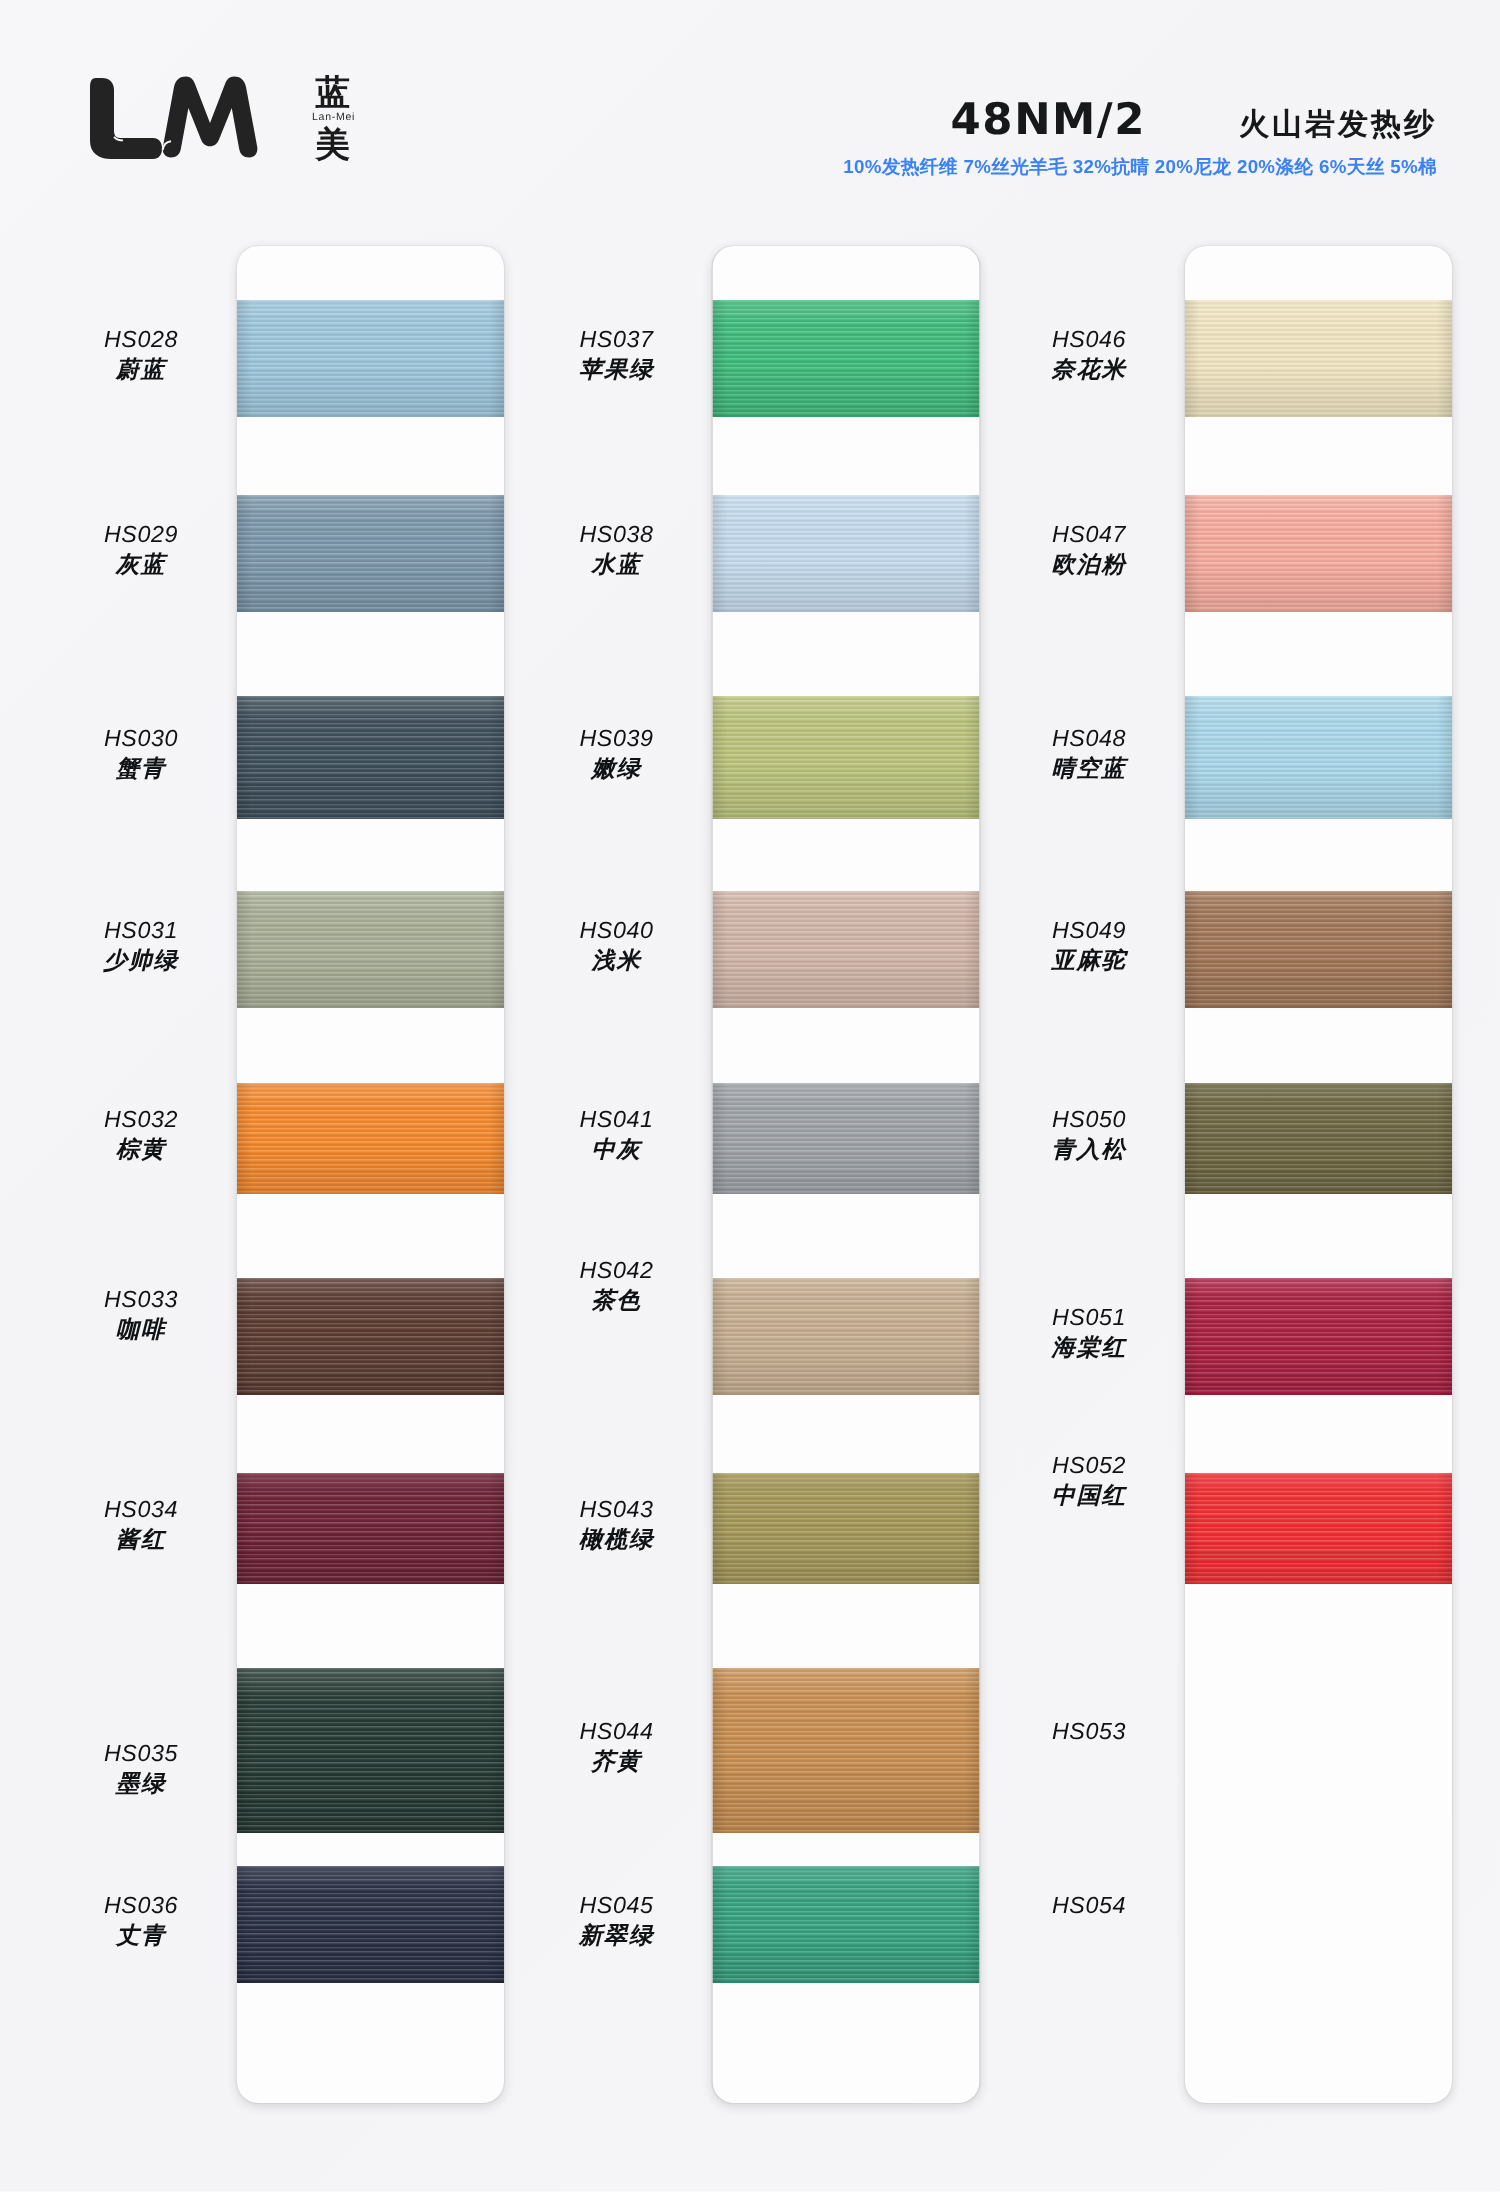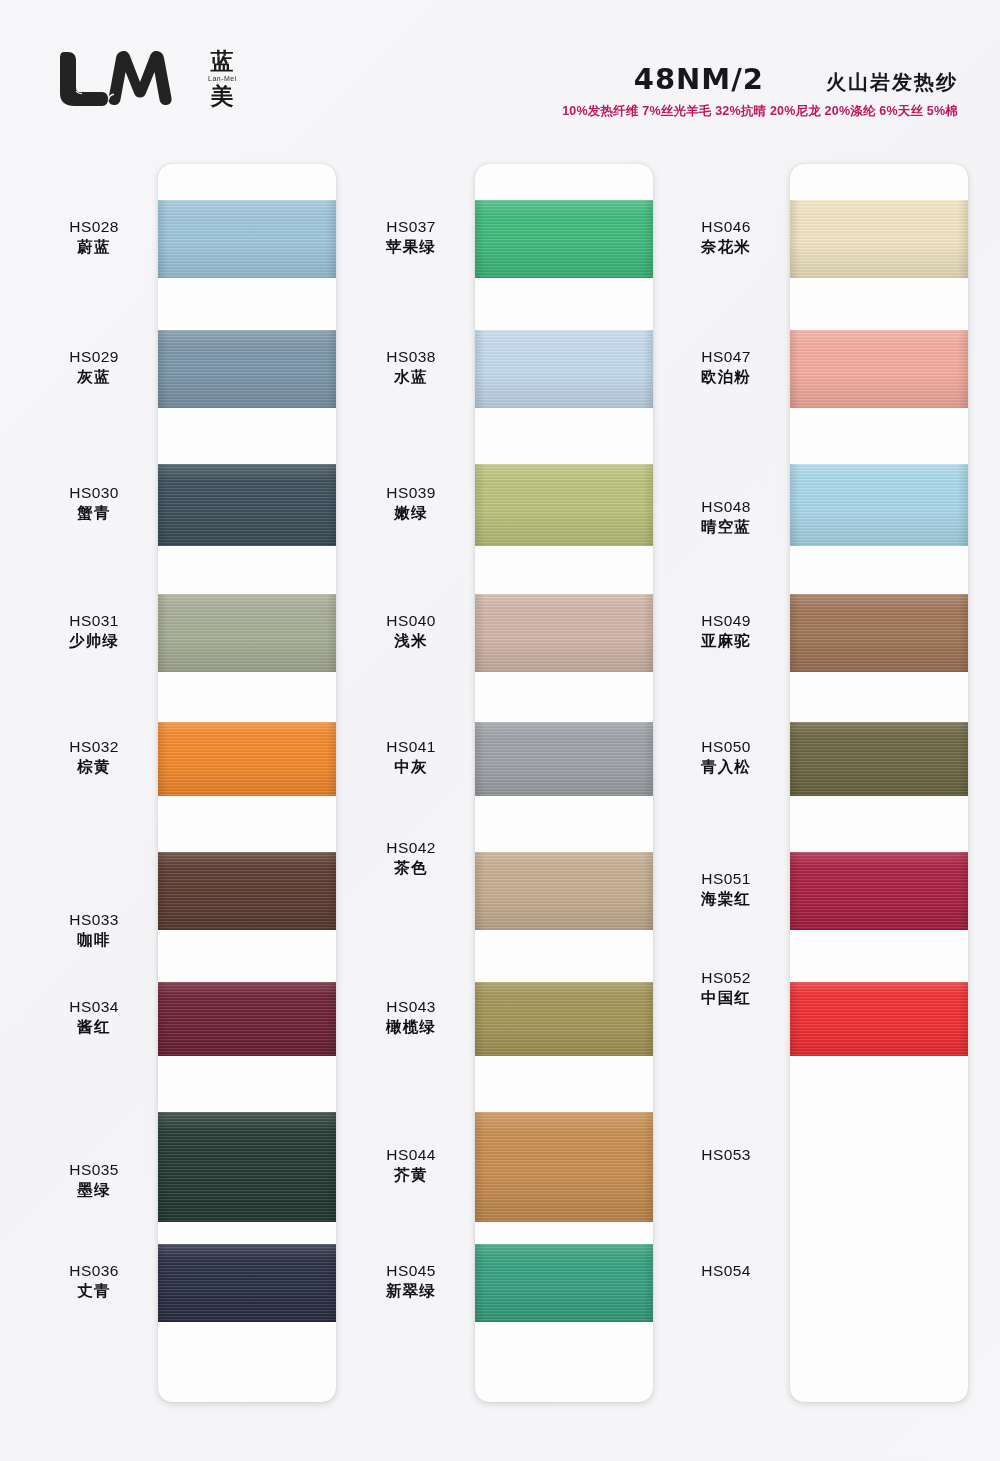--- a/index.html
+++ b/index.html
@@ -81,39 +81,40 @@
   .yarn-name {
     font-size: 20px;
     font-weight: bold;
     color: #16181a;
     letter-spacing: 2px;
   }
   .composition {
     margin-top: 7px;
     font-size: 12.5px;
     font-weight: bold;
-    color: #be185d;
+    color: #3b82f6;
     letter-spacing: .2px;
     white-space: nowrap;
     text-align: right;
   }
 
   
   .board {
     position: absolute;
     top: 152px;
     left: 0;
     width: 1000px;
     height: 1260px;
   }
   .column {
     position: absolute;
     top: 0;
     width: 320px;
     height: 1260px;
+    font-style: italic;
   }
   .col-0 { left: 38px; }
   .col-1 { left: 355px; }
   .col-2 { left: 670px; }
 
   .card {
     position: absolute;
     left: 120px;
     top: 12px;
     width: 178px;
@@ -277,21 +278,21 @@
         <span class="code">HS032</span>
         <span class="cname">棕黄</span>
       </div>
       <div class="swatch" style="top: 700px; height: 78px; left: 120px;">
         <div class="fill" style="background:#5A3A30"></div>
         <div class="threads"></div>
         <div class="shade"></div>
         <div class="edge-l"></div>
         <div class="edge-r"></div>
       </div>
-      <div class="label" style="top: 758px; text-align: center;">
+      <div class="label" style="top: 705px; text-align: center;">
         <span class="code">HS033</span>
         <span class="cname">咖啡</span>
       </div>
       <div class="swatch" style="top: 830px; height: 74px; left: 120px;">
         <div class="fill" style="background:#6C2034"></div>
         <div class="threads"></div>
         <div class="shade"></div>
         <div class="edge-l"></div>
         <div class="edge-r"></div>
       </div>
@@ -448,21 +449,21 @@
         <span class="code">HS047</span>
         <span class="cname">欧泊粉</span>
       </div>
       <div class="swatch" style="top: 312px; height: 82px; left: 120px;">
         <div class="fill" style="background:#A8D6E9"></div>
         <div class="threads"></div>
         <div class="shade"></div>
         <div class="edge-l"></div>
         <div class="edge-r"></div>
       </div>
-      <div class="label" style="top: 345px;">
+      <div class="label" style="top: 331px;">
         <span class="code">HS048</span>
         <span class="cname">晴空蓝</span>
       </div>
       <div class="swatch" style="top: 442px; height: 78px; left: 120px;">
         <div class="fill" style="background:#9F7455"></div>
         <div class="threads"></div>
         <div class="shade"></div>
         <div class="edge-l"></div>
         <div class="edge-r"></div>
       </div>

